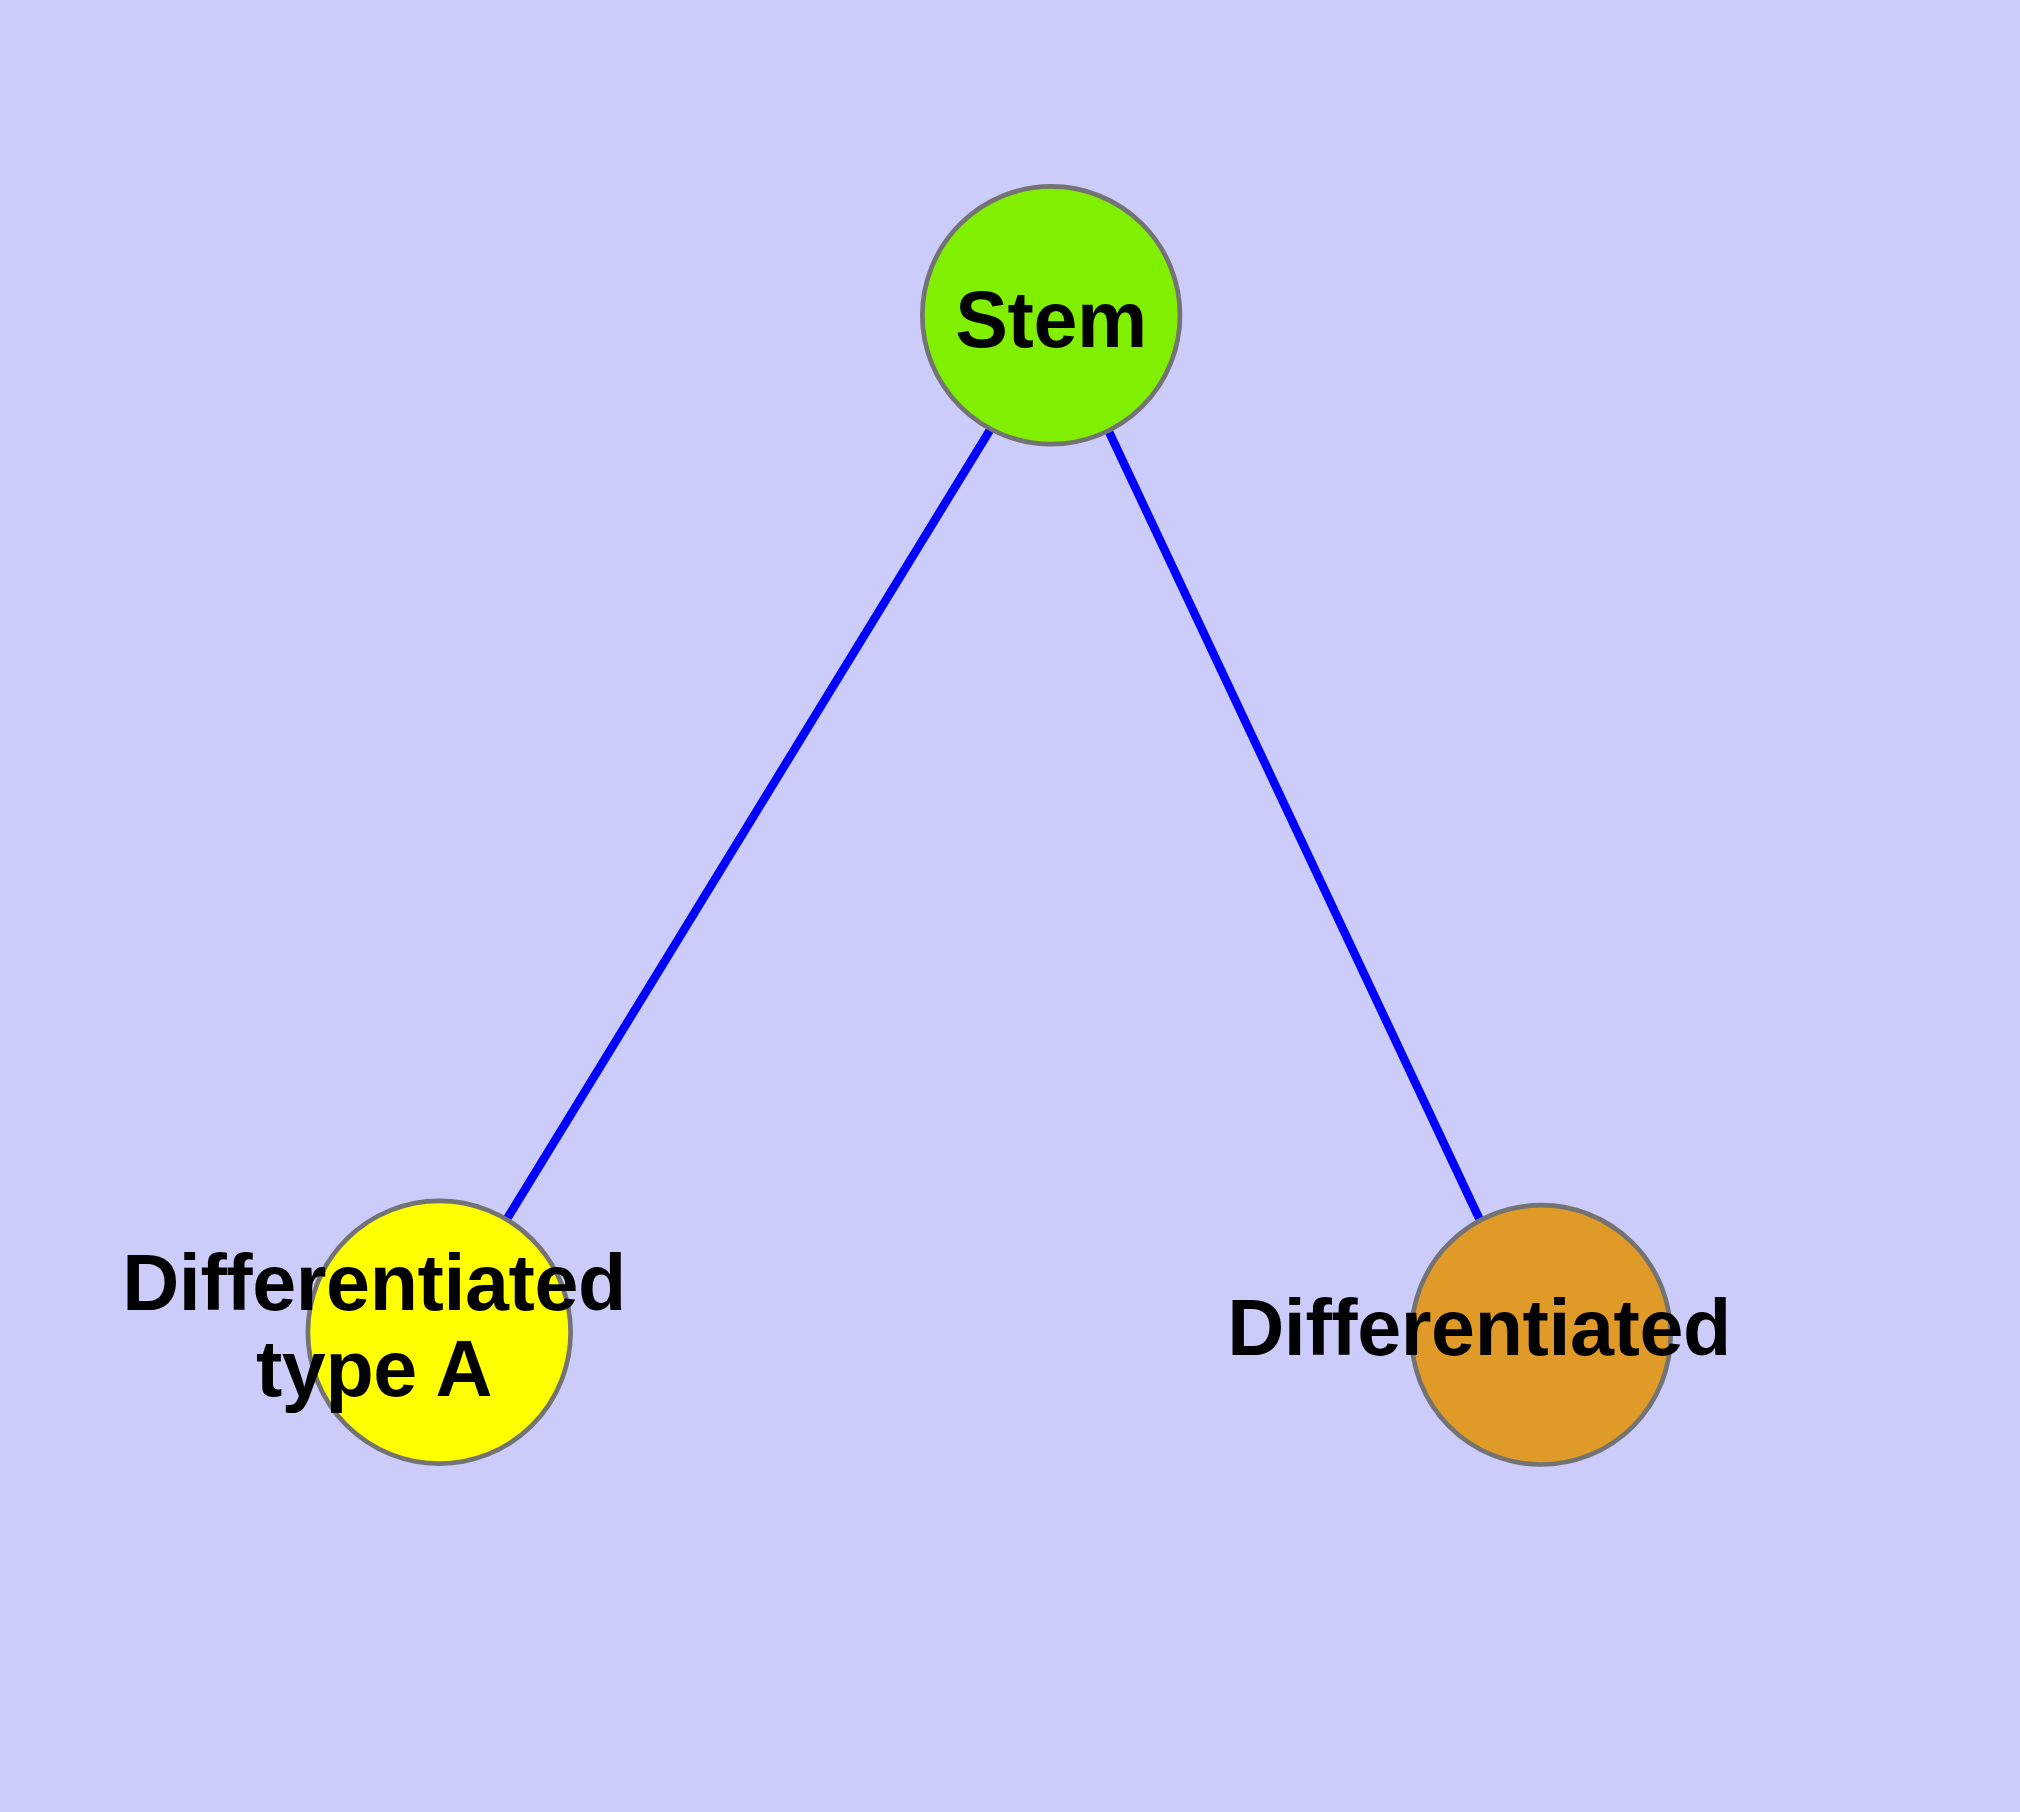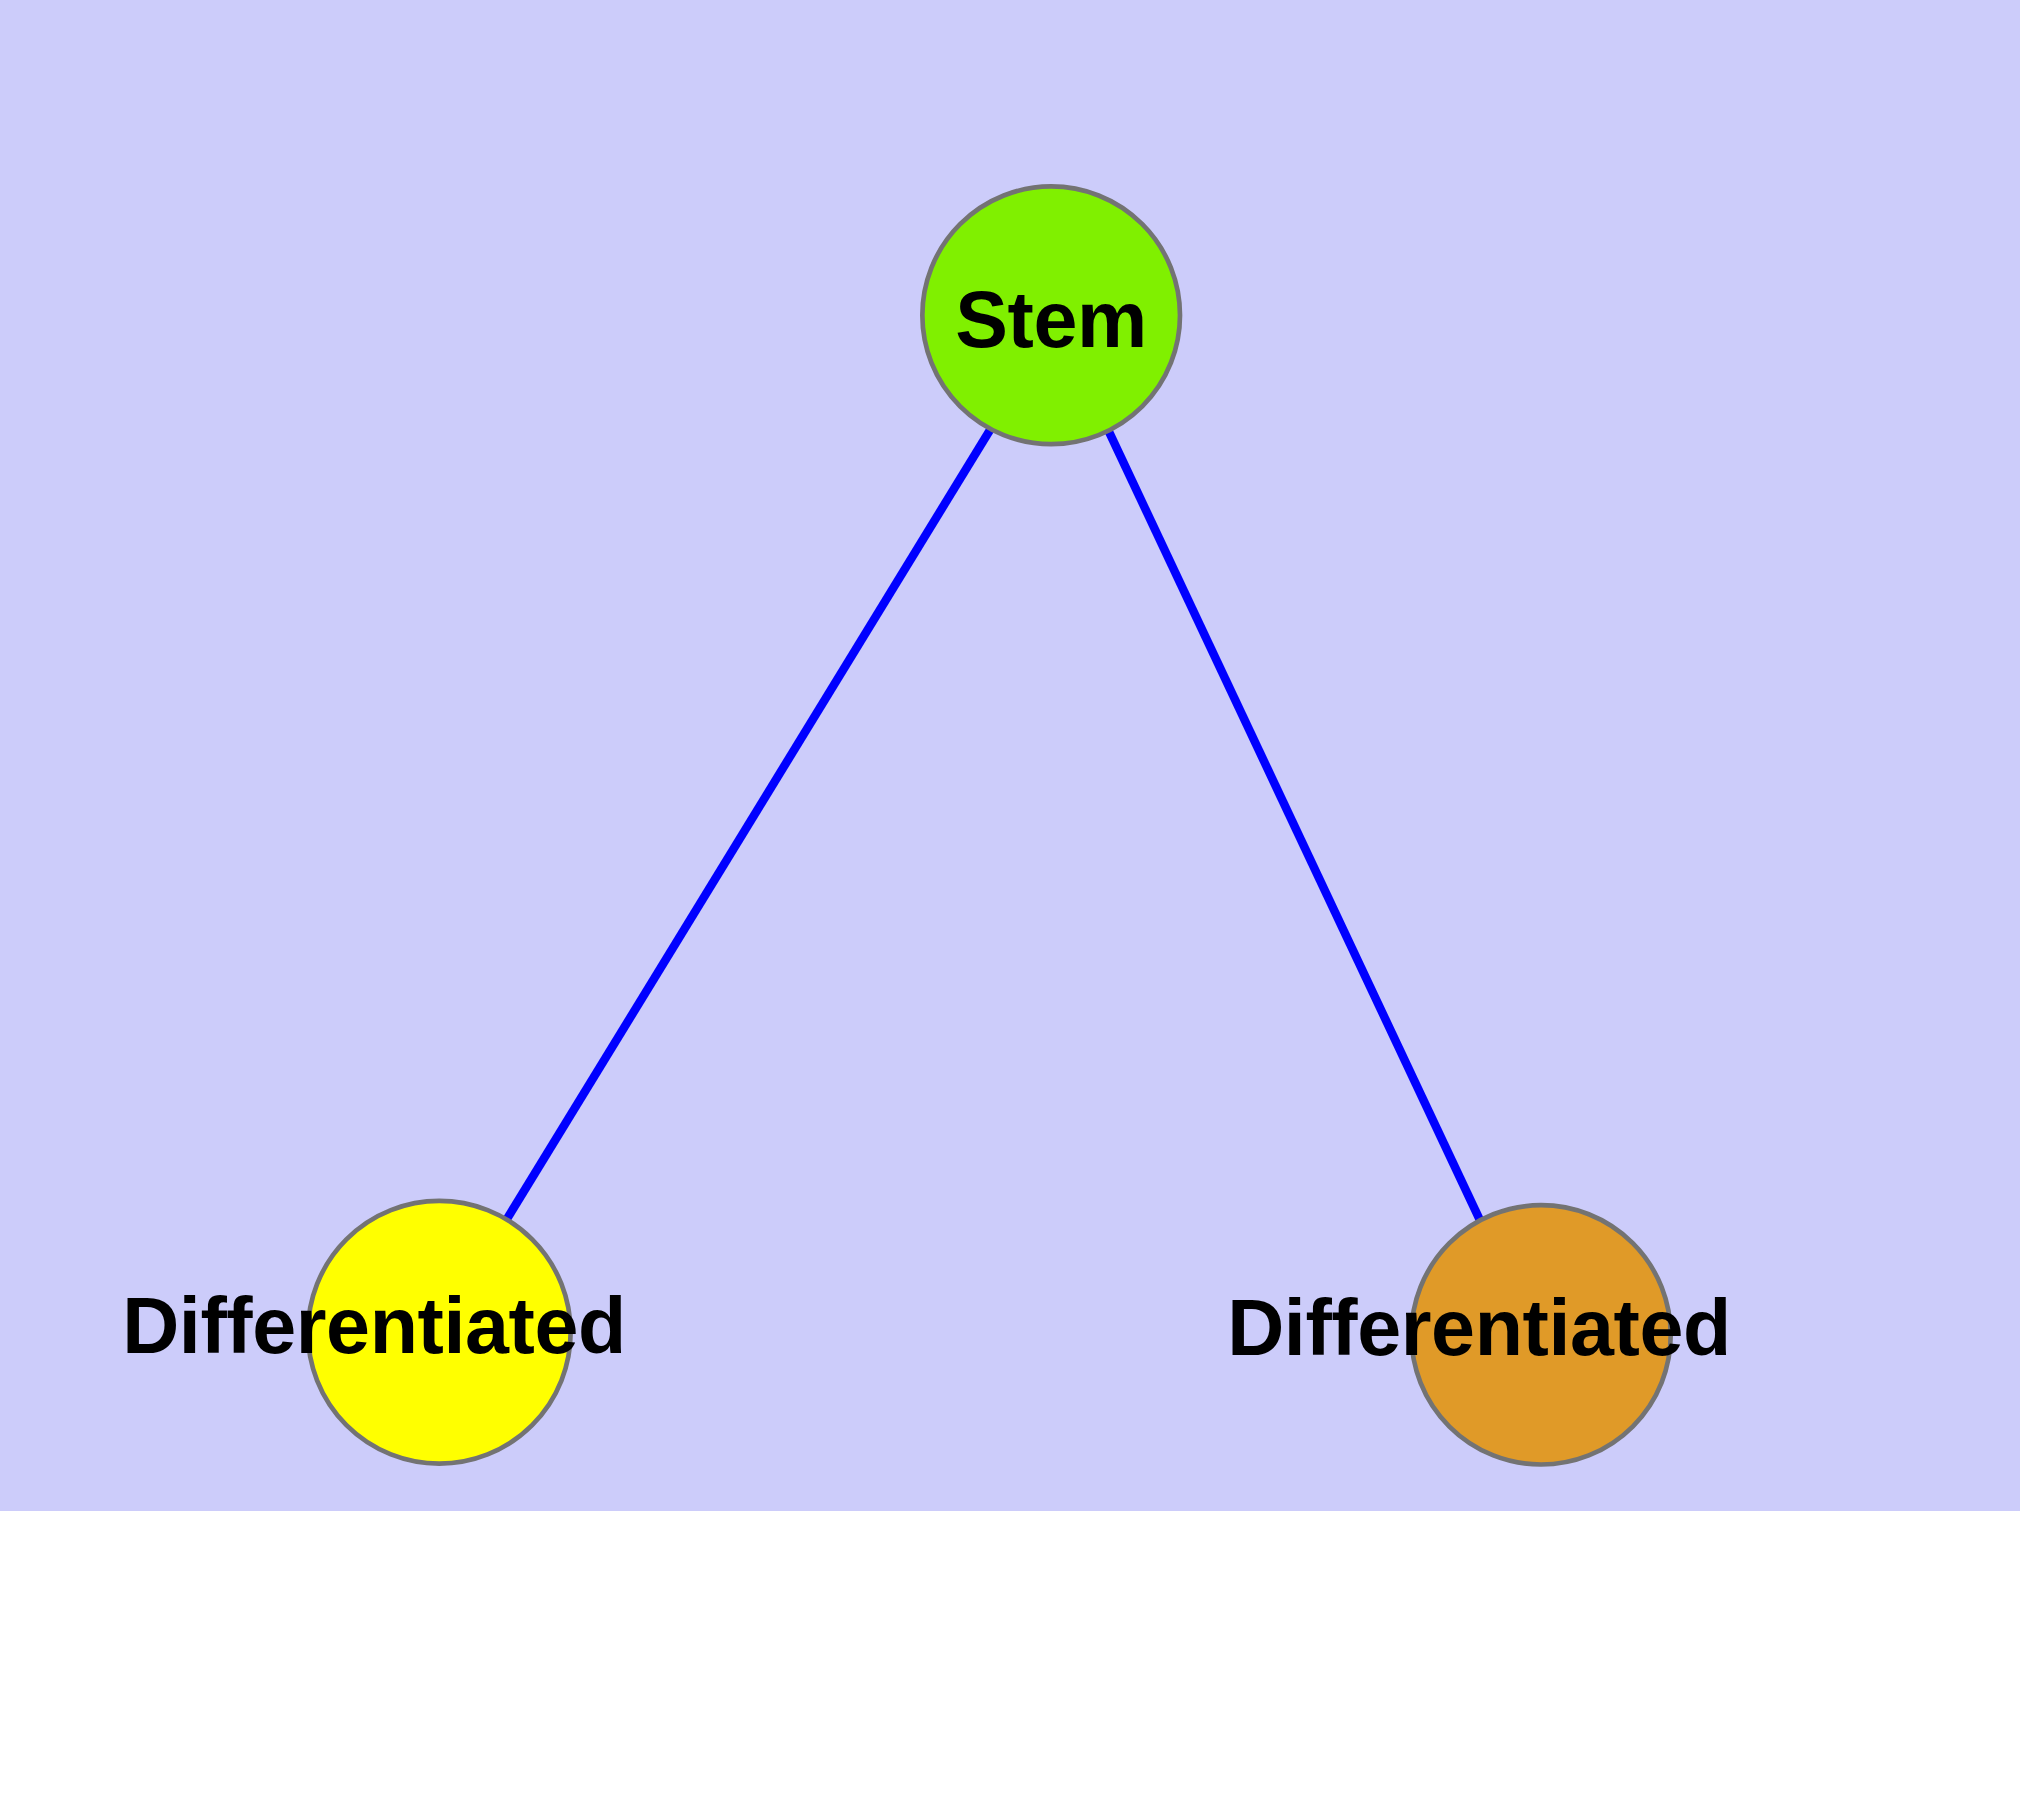--- a/index.html
+++ b/index.html
@@ -46,21 +46,21 @@
     pointer-events: none;
     transform: translate(-50%, -50%);
   }
   .node-label .label-line {
     display: block;
   }
 </style>
 </head>
 <body>
 
-<div id="canvas" style="width: 2021px; height: 1511px; background: rgb(204, 204, 250);">
+<div id="canvas" style="width: 2021px; height: 1812px; background: rgb(204, 204, 250);">
 
   <svg id="graph-svg" viewBox="0 0 2384 2138">
 
     <g>
       <line class="edge-line" x1="1168" y1="507" x2="598" y2="1438" stroke="#0000ff" stroke-width="10"></line>
       <line class="edge-line" x1="1308" y1="509" x2="1747" y2="1442" stroke="#0000ff" stroke-width="10"></line>
     </g>
 
     <g>
       <circle class="node-circle" cx="1240" cy="372" r="152" fill="#80f000" stroke="#737373"></circle>
@@ -68,20 +68,21 @@
       <circle class="node-circle" cx="1818" cy="1575" r="153" fill="#e09a28" stroke="#737373"></circle>
     </g>
   </svg>
 
   <div class="node-label" style="left:1051px; top:320px;">
     <span class="label-line">Stem</span>
   </div>
 
   <div class="node-label" style="left:374px; top:1326px;">
     <span class="label-line">Differentiated</span>
+    <span class="label-line">type A</span>
   </div>
 
   <div class="node-label" style="left:1479px; top:1328px;">
     <span class="label-line">Differentiated</span>
   </div>
 
 </div>
 
 
 </body></html>

